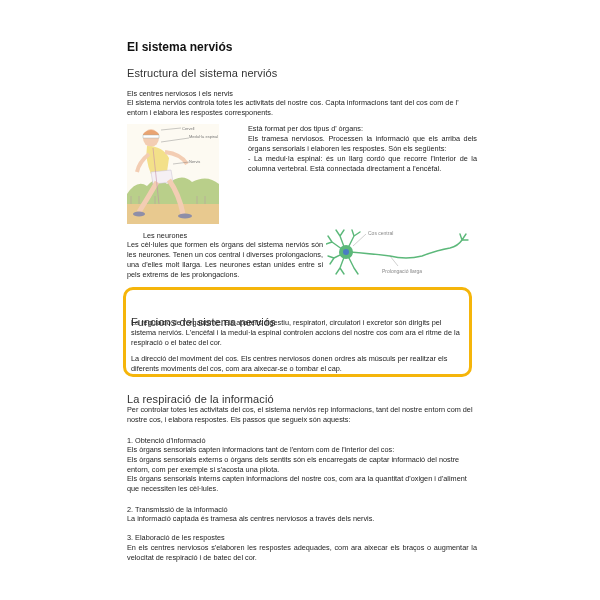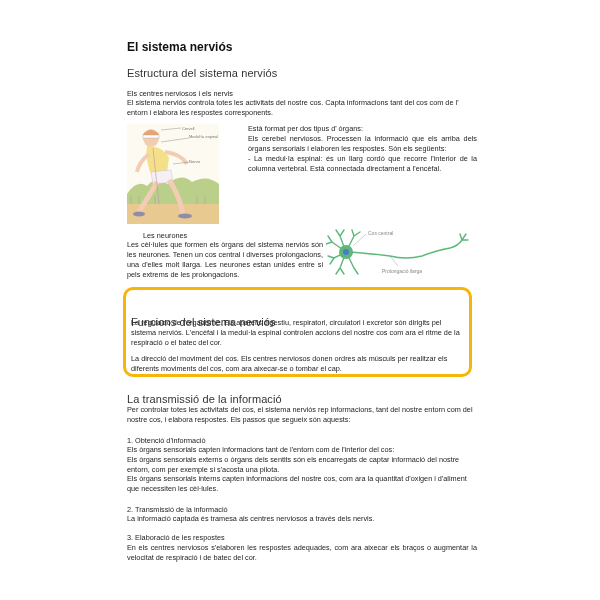--- a/index.html
+++ b/index.html
@@ -68,21 +68,21 @@
       <line x1="34" y1="18" x2="62" y2="14" stroke="#777" stroke-width="0.4"></line>
       <text x="62" y="14" font-size="4" fill="#777" font-family="Liberation Sans, sans-serif">Medul·la espinal</text>
       <line x1="46" y1="40" x2="62" y2="38" stroke="#777" stroke-width="0.4"></line>
       <text x="62" y="39" font-size="4" fill="#777" font-family="Liberation Sans, sans-serif">Nervis</text>
     </svg>
   </div>
 
   <div class="abs" style="top:124px;left:121px;width:229px;">
     <div class="p">Està format per dos tipus d' òrgans:</div>
     <div class="p j">
-      <span class="b">Els cerebel nerviosos.</span>
+      <span class="b">Els tramesa nerviosos.</span>
       <span>Processen la informació que els arriba dels òrgans sensorials i elaboren les respostes. Són els següents:</span>
     </div>
     <div class="p j">
       <span>- </span><span class="b">La medul·la espinal:</span>
       <span>és un llarg cordó que recorre l'interior de la columna vertebral. Està connectada directament a l'encèfal.</span>
     </div>
   </div>
 
   <div class="p b abs" style="top:231px;left:16px;">Les neurones</div>
   <div class="p j abs" style="top:240px;left:0;width:196px;">Les cèl·lules que formen els òrgans del sistema nerviós són les neurones. Tenen un cos central i diverses prolongacions, una d'elles molt llarga. Les neurones estan unides entre si pels extrems de les prolongacions.</div>
@@ -112,21 +112,21 @@
   <div class="h2 abs" style="top:296px;left:4px;margin-top:20px;">Funcions del sistema nerviós</div>
   <div class="p abs" style="top:318px;left:4px;width:336px;">
     <span class="b">La regulació de l'organisme.</span>
     <span>Els aparells digestiu, respiratori, circulatori i excretor són dirigits pel sistema nerviós. L'encèfal i la medul·la espinal controlen accions del nostre cos com ara el ritme de la respiració o el batec del cor.</span>
   </div>
   <div class="p abs" style="top:354px;left:4px;width:336px;">
     <span class="b">La direcció del moviment del cos.</span>
     <span>Els centres nerviosos donen ordres als músculs per realitzar els diferents moviments del cos, com ara aixecar-se o tombar el cap.</span>
   </div>
 
-  <div class="h2 abs" style="top:393px;left:0;">La transmissió de la informació</div>
+  <div class="h2 abs" style="top:393px;left:0;">La respiració de la informació</div>
   <div class="p abs" style="top:405px;left:0;width:350px;">Per controlar totes les activitats del cos, el sistema nerviós rep informacions, tant del nostre entorn com del nostre cos, i elabora respostes. Els passos que segueix són aquests:</div>
 
   <div class="p b abs" style="top:436px;left:0;">1. Obtenció d'informació</div>
   <div class="p abs" style="top:445px;left:0;width:350px;">Els òrgans sensorials capten informacions tant de l'entorn com de l'interior del cos:</div>
   <div class="p abs" style="top:455px;left:0;width:350px;">Els òrgans sensorials externs o òrgans dels sentits són els encarregats de captar informació del nostre entorn, com per exemple si s'acosta una pilota.</div>
   <div class="p abs" style="top:474px;left:0;width:350px;">Els òrgans sensorials interns capten informacions del nostre cos, com ara la quantitat d'oxigen i d'aliment que necessiten les cèl·lules.</div>
 
   <div class="p b abs" style="top:505px;left:0;">2. Transmissió de la informació</div>
   <div class="p abs" style="top:514px;left:0;width:350px;">La informació captada és tramesa als centres nerviosos a través dels nervis.</div>
 

